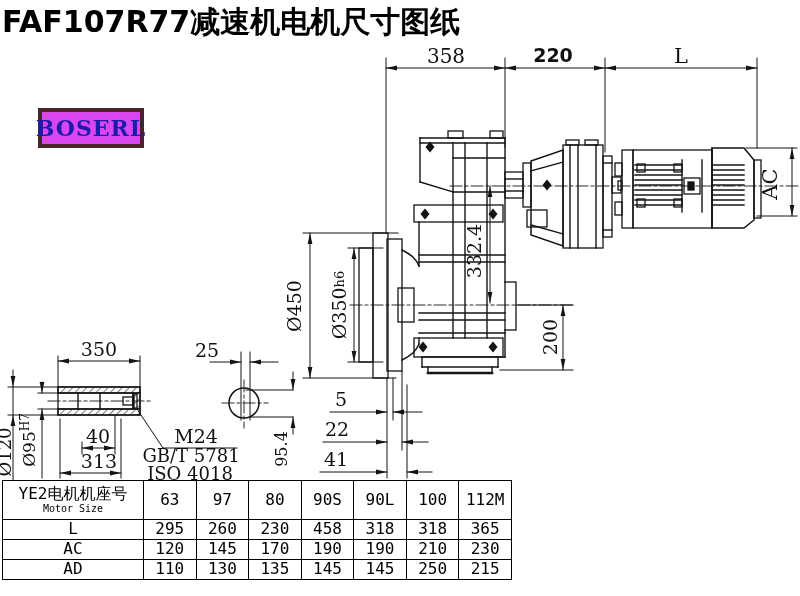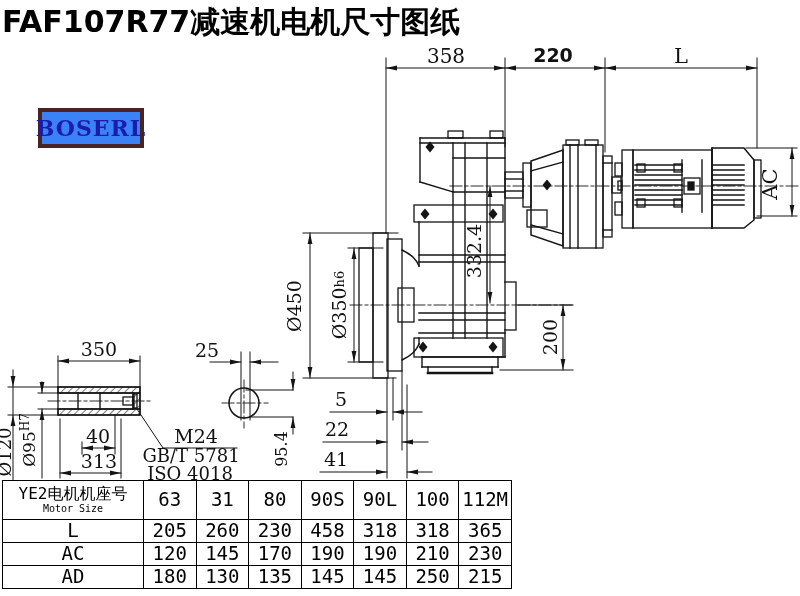--- a/index.html
+++ b/index.html
@@ -1,30 +1,30 @@
 <!DOCTYPE html>
 <html><head>
 <meta charset="utf-8">
 <style>
   html,body{margin:0;padding:0;background:#fff;}
   #page{position:relative;width:800px;height:596px;background:#fff;overflow:hidden;
         font-family:"DejaVu Sans",sans-serif;padding-left:28px;}
   #title{position:absolute;left:2px;top:2px;font-size:30px;font-weight:bold;color:#000;
          letter-spacing:0px;white-space:nowrap;}
   #logo{position:absolute;left:38px;top:108px;width:98px;height:32px;border:4px solid #4a2424;
-        background:#3b82f6;display:flex;align-items:center;justify-content:center;}
+        background:#d946ef;display:flex;align-items:center;justify-content:center;}
   #logo span{font-family:"DejaVu Serif",serif;font-weight:bold;font-size:22px;color:#1c1caa;letter-spacing:1px;}
   svg{position:absolute;left:0;top:0;}
   .dim{font-family:"DejaVu Serif",serif;fill:#111;}
   .dimb{font-family:"DejaVu Sans",sans-serif;font-weight:bold;fill:#111;}
   #tbl{position:absolute;left:2px;top:480px;width:510px;}
   table{border-collapse:collapse;width:100%;table-layout:fixed;
         font-family:"DejaVu Sans Mono",monospace;color:#000;}
   td,th{border:1.6px solid #000;text-align:center;vertical-align:middle;padding:0;
-        font-size:19px;font-weight:normal;height:19px;line-height:1.15;}
+        font-size:16px;font-weight:normal;height:19px;line-height:1.15;}
   tr.hd td{height:38px;}
   td.lab1{font-size:16px;}
   td .en{font-size:10px;display:block;}
 </style>
 </head>
 <body>
 
 <div id="page">
   <div id="title">FAF107R77减速机电机尺寸图纸</div>
   <div id="logo">
@@ -266,50 +266,50 @@
       <text class="dim" x="336" y="466" font-size="19" text-anchor="middle">41</text>
     </g>
   </svg>
 
   <div id="tbl">
     <table>
       <tbody>
           <tr class="hd">
         <td class="lab1" style="width:140px"><span>YE2电机机座号</span><span class="en">Motor Size</span></td>
         <td>63</td>
-        <td>31</td>
+        <td>97</td>
         <td>80</td>
         <td>90S</td>
         <td>90L</td>
         <td>100</td>
         <td>112M</td>
       </tr>
       <tr>
         <td>L</td>
-        <td>205</td>
+        <td>295</td>
         <td>260</td>
         <td>230</td>
         <td>458</td>
         <td>318</td>
         <td>318</td>
         <td>365</td>
       </tr>
       <tr>
         <td>AC</td>
         <td>120</td>
         <td>145</td>
         <td>170</td>
         <td>190</td>
         <td>190</td>
         <td>210</td>
         <td>230</td>
       </tr>
       <tr>
         <td>AD</td>
-        <td>180</td>
+        <td>110</td>
         <td>130</td>
         <td>135</td>
         <td>145</td>
         <td>145</td>
         <td>250</td>
         <td>215</td>
       </tr>
     </tbody>
       </table>
   </div>

